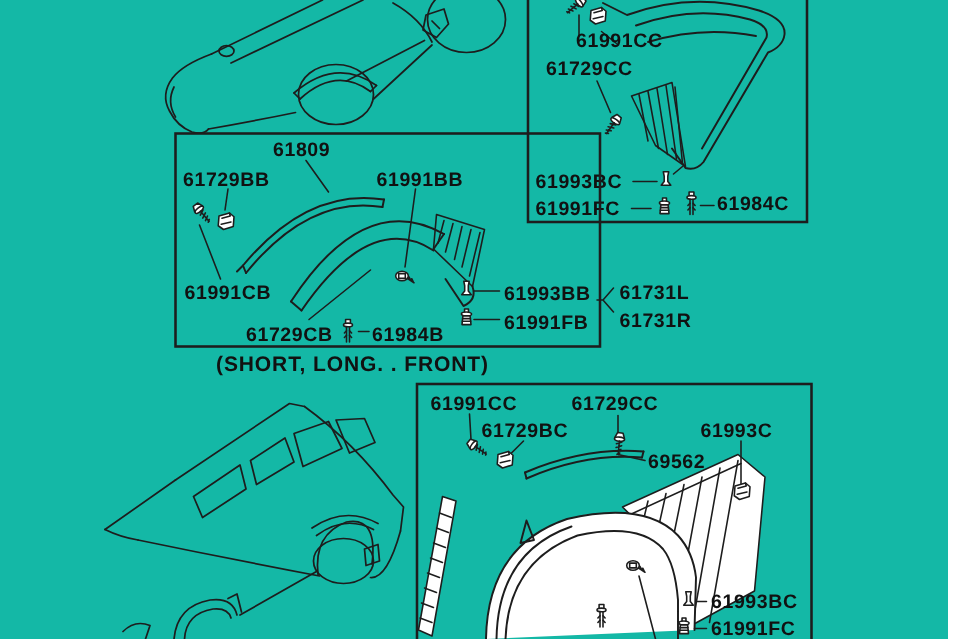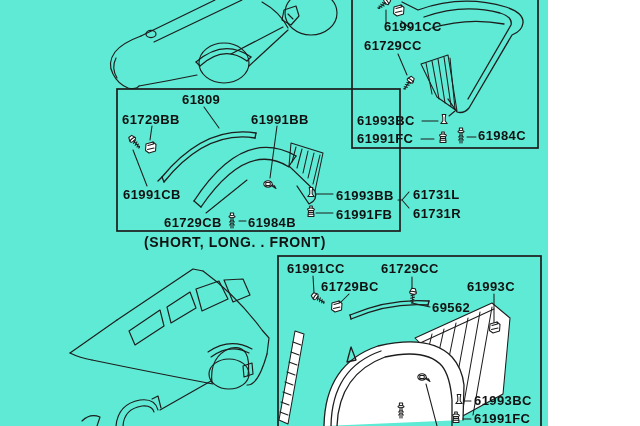--- a/index.html
+++ b/index.html
@@ -1,16 +1,16 @@
 <!DOCTYPE html>
 <html><head>
 <meta charset="utf-8">
 <style>
   html,body{margin:0;padding:0;background:#ffffff;}
-  #stage{position:relative;width:548px;height:426px;background:#5eead4;overflow:hidden;
+  #stage{position:relative;width:632px;height:426px;background:#14b8a6;overflow:hidden;
          font-family:"Liberation Sans",sans-serif;}
   svg{display:block;}
   .lbl{font-family:"Liberation Sans",sans-serif;font-weight:700;font-size:13px;fill:#111;letter-spacing:0.4px;}
   .cap{font-family:"Liberation Sans",sans-serif;font-weight:700;font-size:14px;fill:#111;letter-spacing:0.6px;}
   .ln{stroke:#1d1d1d;stroke-width:1.3;fill:none;stroke-linecap:round;stroke-linejoin:round;}
   .thin{stroke-width:1.05;}
   .box{stroke:#1d1d1d;stroke-width:1.7;fill:none;}
   .wfill{fill:#ffffff;}
 </style>
 </head>

